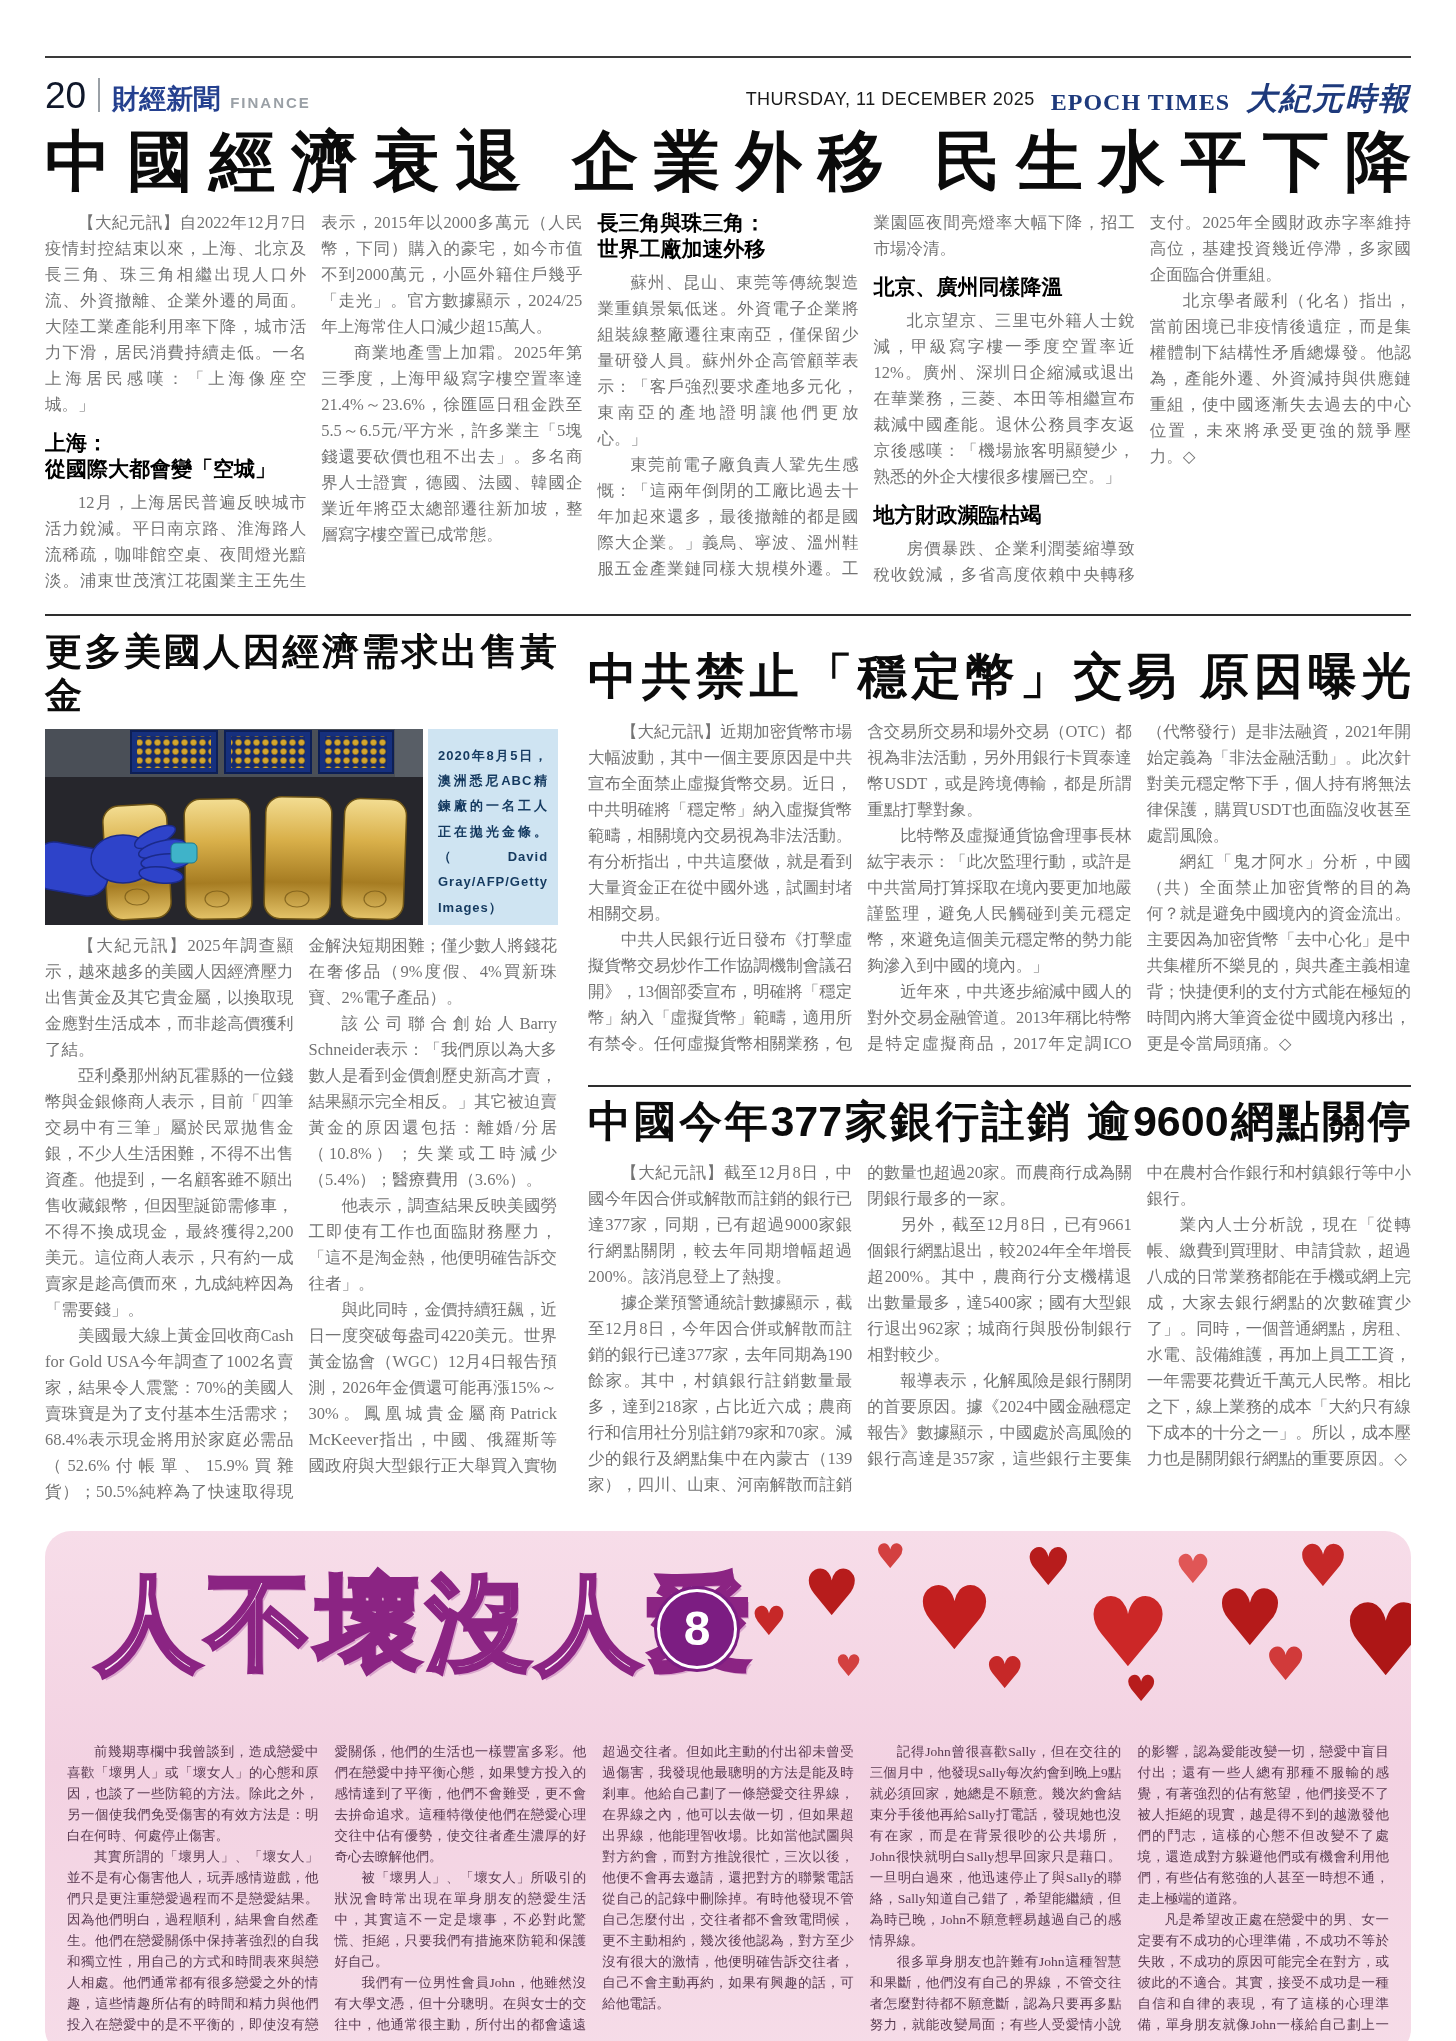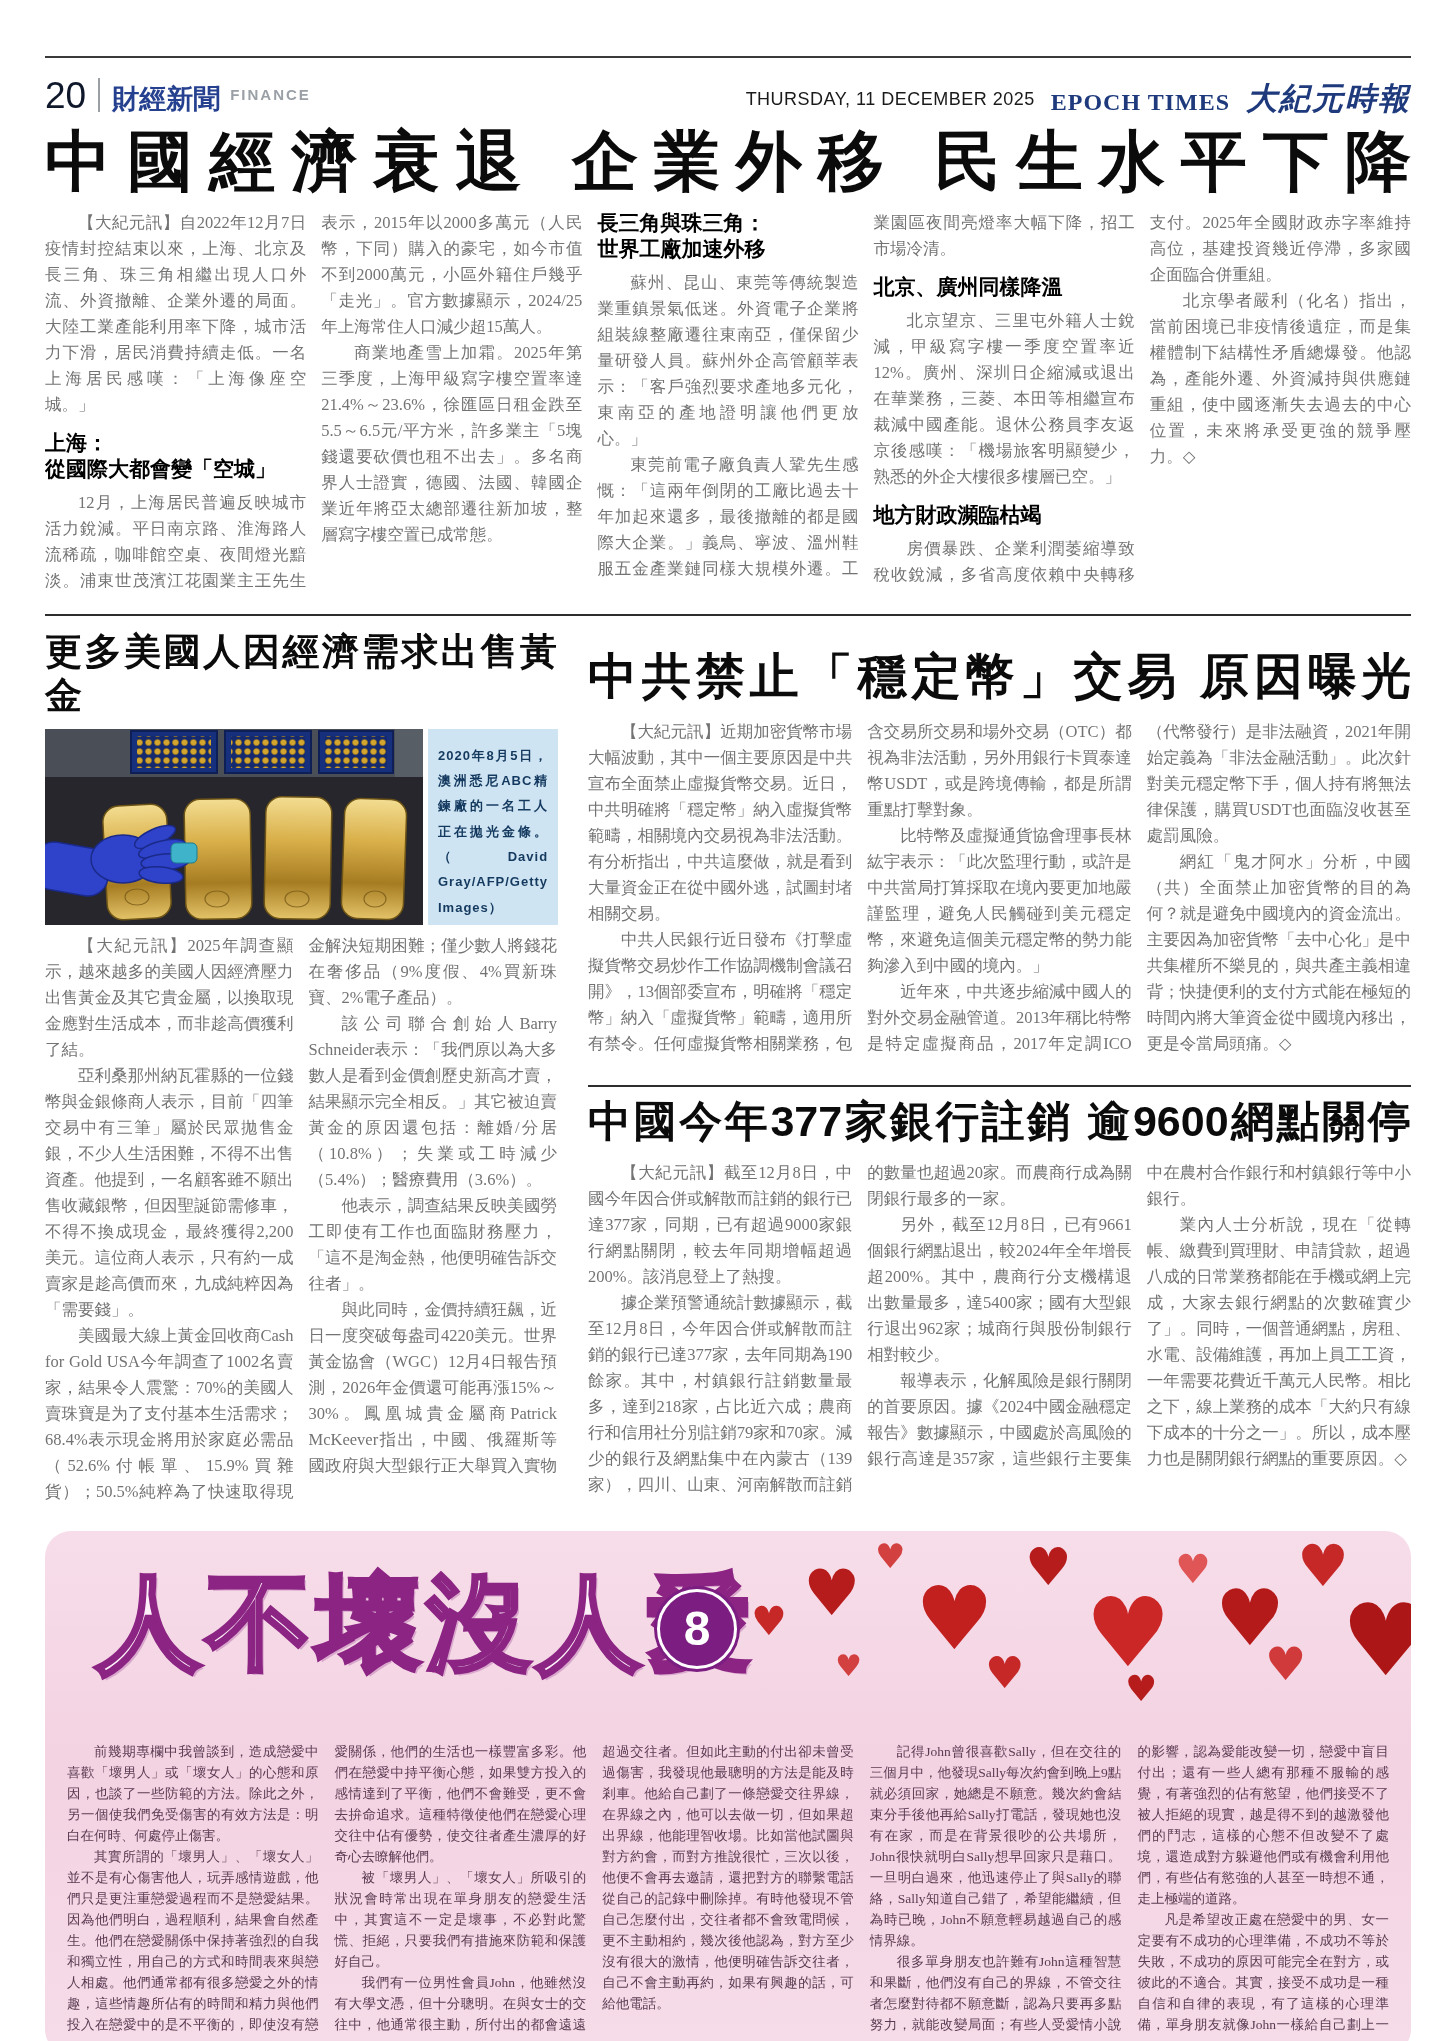--- a/index.html
+++ b/index.html
@@ -7,21 +7,21 @@
         font-family:"Liberation Serif","DejaVu Serif",serif;color:#111;box-sizing:border-box;
         padding:0 45px;}
   .top-rule{border-top:2px solid #3a3a3a;margin-top:56px;}
 
   
   .masthead{display:flex;justify-content:space-between;align-items:flex-end;height:56px;}
   .mh-left{display:flex;align-items:flex-end;gap:10px;}
   .pageno{font-family:"Liberation Sans",sans-serif;font-size:37px;font-weight:400;line-height:1;color:#0f172a;}
   .mh-bar{width:2px;height:34px;background:#9aa0a6;margin:0 2px 2px 2px;}
   .section-cn{font-family:"Liberation Sans",sans-serif;font-size:27px;font-weight:900;color:#24408f;line-height:1;margin-bottom:1px;}
-  .section-en{font-family:"Liberation Sans",sans-serif;font-size:15px;font-weight:700;letter-spacing:2px;color:#9aa0a6;margin-bottom:11px;}
+  .section-en{font-family:"Liberation Sans",sans-serif;font-size:15px;font-weight:700;letter-spacing:2px;color:#9aa0a6;margin-bottom:3px;}
   .mh-right{display:flex;align-items:flex-end;gap:16px;}
   .mh-date{font-family:"Liberation Sans",sans-serif;font-size:18px;font-weight:500;color:#1a1a1a;letter-spacing:.5px;margin-bottom:4px;}
   .brand-en{font-family:"Liberation Serif",serif;font-size:24px;font-weight:700;color:#1e3a7c;letter-spacing:1px;line-height:1;}
   .brand-cn{font-family:"Liberation Serif",serif;font-size:31px;font-weight:900;color:#1e3a7c;line-height:1;letter-spacing:2px;font-style:italic;}
 
   
   .main-headline{font-family:"Liberation Sans",sans-serif;font-weight:900;font-size:66px;line-height:1.15;
         color:#0b0b0b;margin:10px 0 10px 0;text-align:justify;text-align-last:justify;letter-spacing:0;}
   h2{font-family:"Liberation Sans",sans-serif;font-weight:900;color:#0b0b0b;margin:0;}
 

